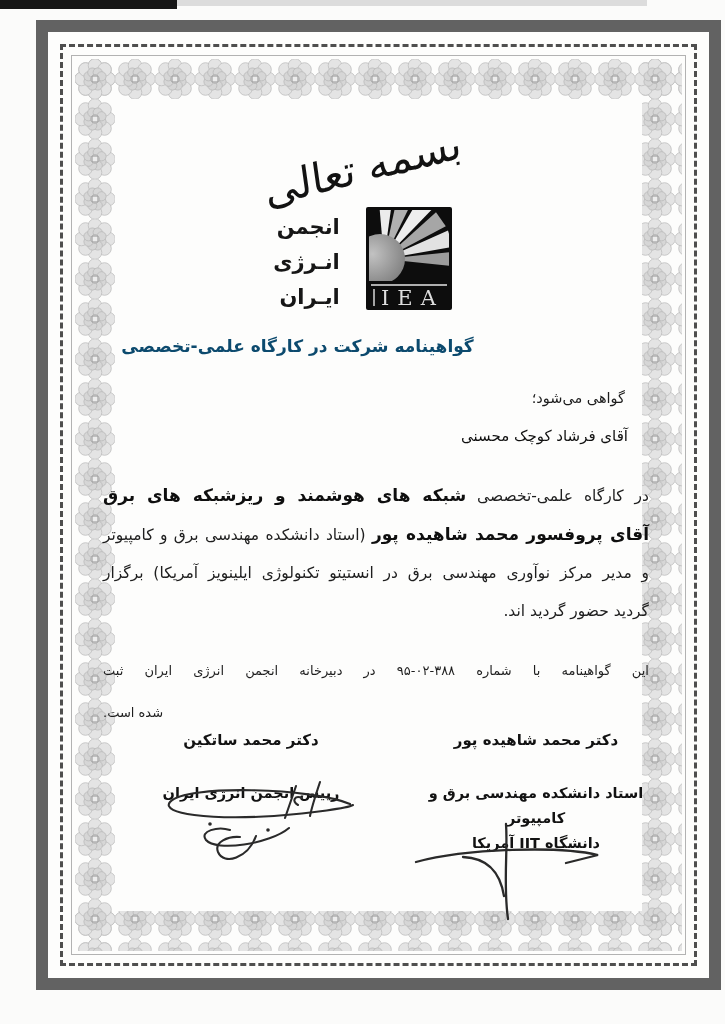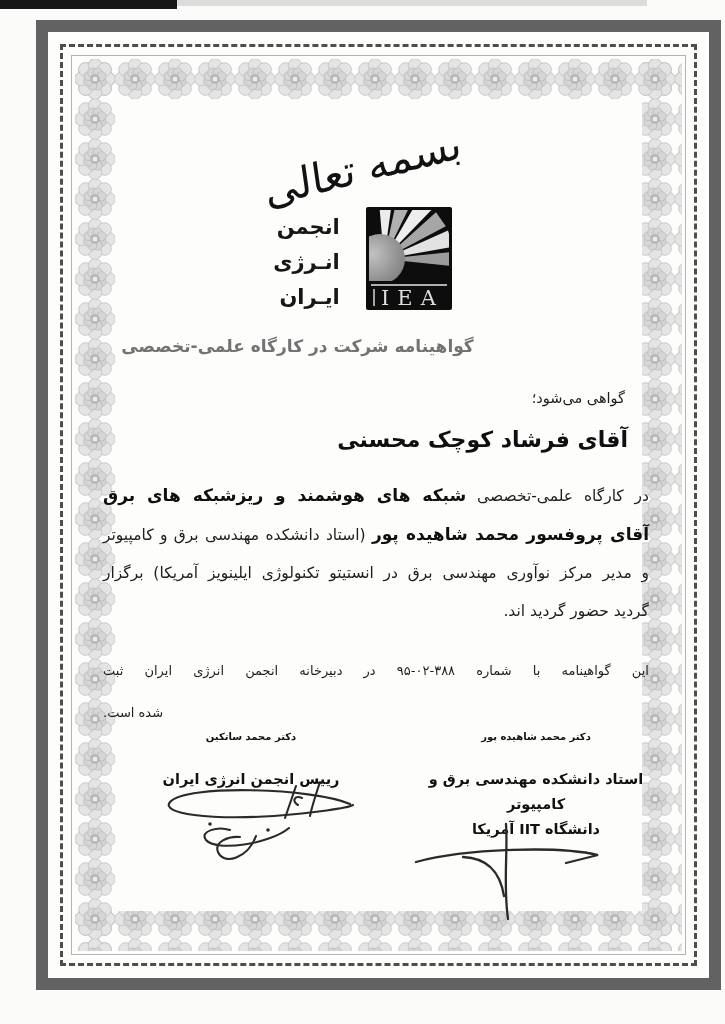--- a/index.html
+++ b/index.html
@@ -10,34 +10,34 @@
   .frame{position:absolute;left:36px;top:20px;width:685px;height:970px;border:12px solid #626262;box-sizing:border-box;background:#fdfdfc}
   .dashed{position:absolute;inset:12px;border:3px dashed #4e4e4e}
   .thinline{position:absolute;inset:23px;border:1px solid #b2b2b2}
   .rosettes{position:absolute;inset:27px}
   .rosettes svg{display:block;width:100%;height:100%}
   .bismillah{position:absolute;top:112px;left:0;width:725px;height:110px;display:flex;align-items:center;justify-content:center}
   .bismillah span{font-size:42px;color:#121212;transform:rotate(-14deg) skewX(-6deg);direction:rtl}
   .logo-row{position:absolute;top:207px;left:0;width:725px;display:flex;justify-content:center;align-items:flex-start;gap:26px}
   .org-name{direction:rtl;text-align:right;font-weight:bold;font-size:21px;line-height:35px;padding-top:3px;color:#161616}
   .logo-box{width:86px;height:103px}
-  .title{position:absolute;top:336px;left:0;width:595px;text-align:center;direction:rtl;font-weight:bold;font-size:17px;color:#737373}
+  .title{position:absolute;top:336px;left:0;width:595px;text-align:center;direction:rtl;font-weight:bold;font-size:17px;color:#0c4a6e}
   .certify{position:absolute;top:390px;right:100px;direction:rtl;font-size:14.5px}
-  .recipient{position:absolute;top:427px;right:97px;direction:rtl;font-size:22px;font-weight:bold;color:#0f0f0f}
+  .recipient{position:absolute;top:427px;right:97px;direction:rtl;font-size:15px;font-weight:normal;color:#0f0f0f}
   .para{position:absolute;top:476px;left:103px;width:546px;direction:rtl;font-size:15.5px;color:#1e1e1e}
   .para .line{line-height:38px;text-align:justify;text-align-last:justify}
   .para .line .bseg{font-weight:bold;font-size:17px;color:#0f0f0f}
   .para .line.last{text-align:right;text-align-last:right}
   .reg{position:absolute;top:650px;left:103px;width:546px;direction:rtl;font-size:13px;color:#1e1e1e}
   .reg .line.j{line-height:42px;text-align:justify;text-align-last:justify}
   .reg .line.r{line-height:42px;text-align:left}
   .sig{position:absolute;direction:rtl;text-align:center;font-weight:bold;color:#121212}
   .sig-left{left:118px;top:731px;width:266px}
   .sig-right{left:401px;top:731px;width:270px}
-  .sig .name{font-size:10px;margin-bottom:25px}
+  .sig .name{font-size:15px;margin-bottom:32px}
   .sig .role{font-size:14.5px;line-height:25px}
   .scrawl{position:absolute}
   .scrawl-left{left:152px;top:780px;width:215px;height:88px}
   .scrawl-right{left:408px;top:822px;width:205px;height:100px}
   .scrawl svg{display:block;width:100%;height:100%}
 </style>
 </head>
 <body>
 
 <div class="scan">

